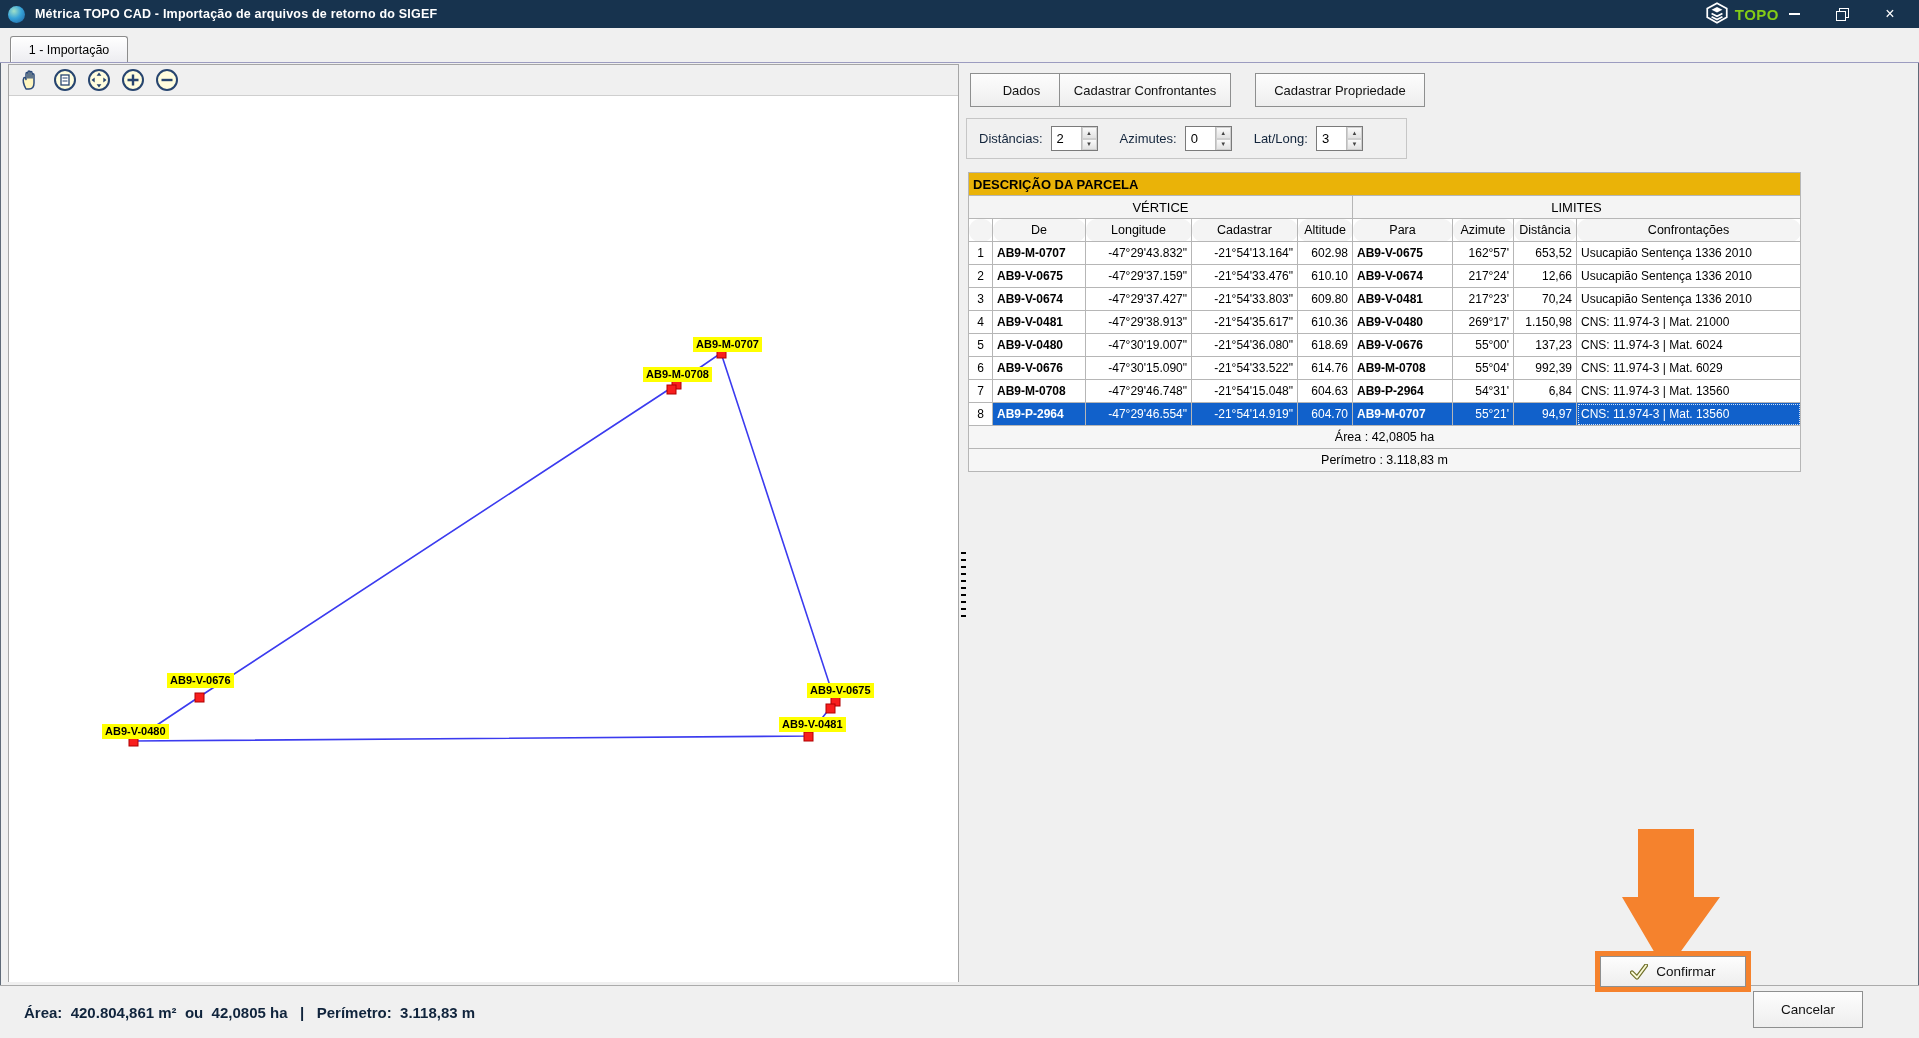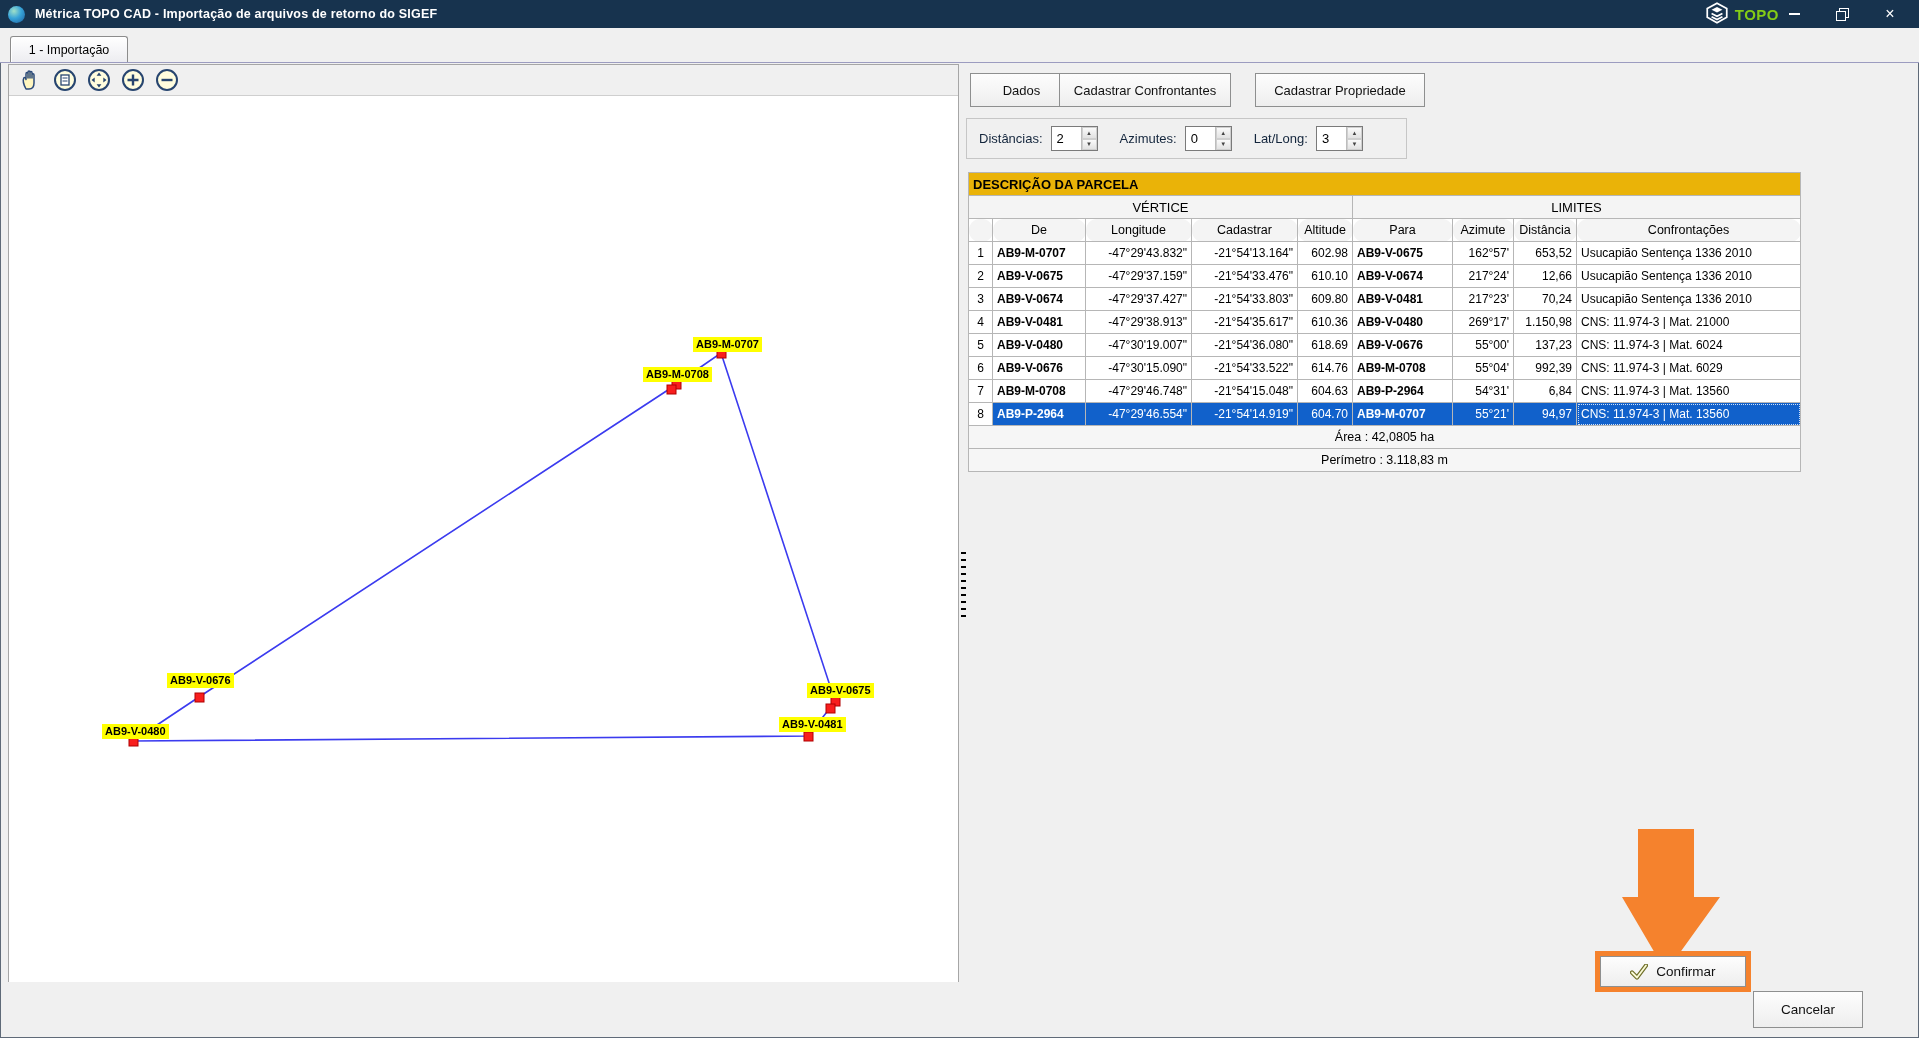--- a/index.html
+++ b/index.html
@@ -354,20 +354,23 @@
     <tr class="t-foot">
       <td colspan="9">Perímetro : 3.118,83 m</td>
     </tr>
   </tbody>
     </table>
 
   <svg class="big-arrow" viewBox="0 0 102 145">
     <polygon points="18,0 74,0 74,68 100,68 46,143 2,68 18,68" fill="#f5822d"></polygon>
   </svg>
 
+  <div class="statusbar">
+    <div class="status-text">Área:  420.804,861 m²  ou  42,0805 ha   |   Perímetro:  3.118,83 m</div>
+  </div>
 
   <div class="confirm-wrap">
     <div class="confirm-btn">
       <svg width="18" height="16" viewBox="0 0 18 16">
         <path d="M2 8.5 L7 13.5 L16 1.5" fill="none" stroke="#6e6e28" stroke-width="4.2" stroke-linecap="round" stroke-linejoin="round"></path>
         <path d="M2 8.5 L7 13.5 L16 1.5" fill="none" stroke="#fbfbd8" stroke-width="1.8" stroke-linecap="round" stroke-linejoin="round"></path>
       </svg>
       <span>Confirmar</span>
     </div>
   </div>

